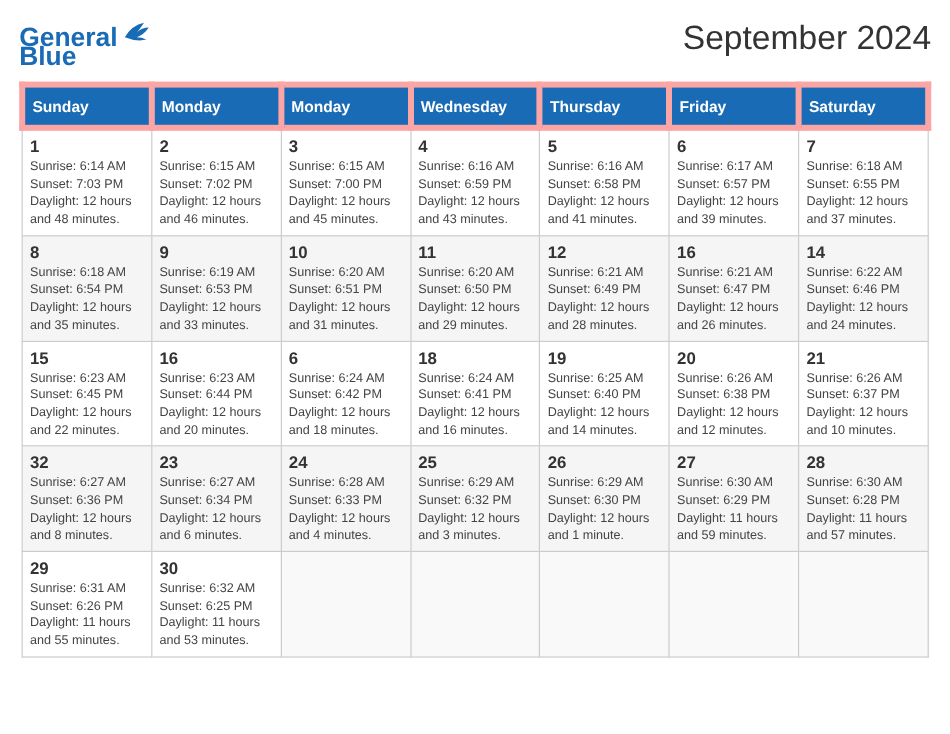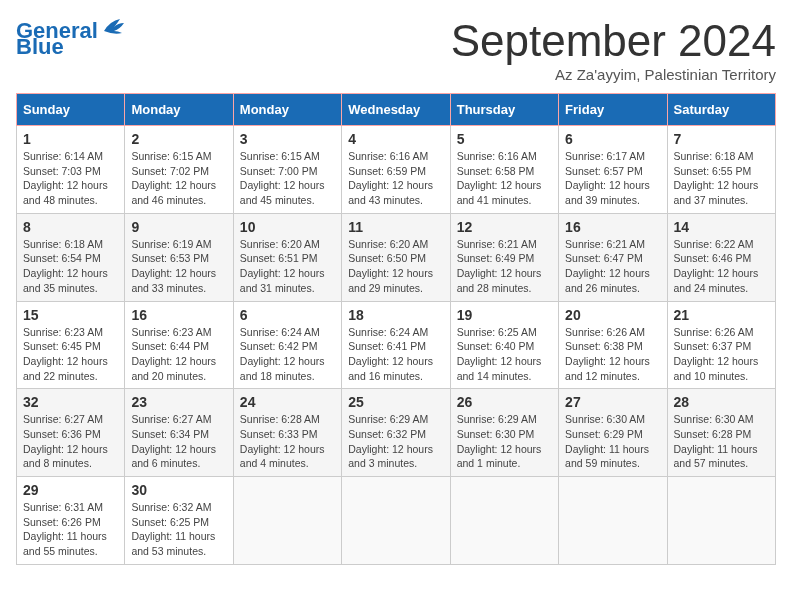--- a/index.html
+++ b/index.html
@@ -28,41 +28,41 @@
       color: #333;
       line-height: 1;
     }
     .logo-text span.blue {
       color: #1a6bb5;
     }
     .title-area {
       text-align: right;
     }
     .month-title {
-      font-size: 44px;
+      font-size: 28px;
       font-weight: normal;
       color: #333;
     }
     .location-title {
       font-size: 15px;
       color: #555;
     }
     table {
       width: 100%;
       border-collapse: collapse;
       font-size: 11px;
     }
     thead tr th {
       background: #1a6bb5;
       color: #fff;
       padding: 8px 6px;
       text-align: left;
       font-size: 13px;
       font-weight: bold;
-      border: 1px solid #fca5a5;
+      border: 5px solid #fca5a5;
     }
     tbody tr td {
       border: 1px solid #ccc;
       vertical-align: top;
       padding: 5px 6px;
       width: 14.28%;
       height: 80px;
       background: #fff;
     }
     tbody tr:nth-child(even) td {
@@ -94,21 +94,20 @@
         <span class="blue">General</span>
       </span>
       <svg width="28" height="20" viewBox="0 0 28 20" style="margin-left:2px; margin-top:-8px;">
         <path d="M4 14 Q10 4 20 2 Q16 8 14 10 Q18 6 24 6 Q20 12 14 14 Q18 14 22 16 Q14 18 4 14Z" fill="#1a6bb5"></path>
       </svg>
     </div>
     <span class="logo-text" style="color:#1a6bb5; margin-top:-6px;">Blue</span>
   </div>
   <div class="title-area">
     <div class="month-title">September 2024</div>
-    <div class="location-title">Az Za'ayyim, Palestinian Territory</div>
   </div>
 </div>
 
 <table>
   <thead>
     <tr id="thead-row">
         <th>Sunday</th>
         <th>Monday</th>
         <th>Monday</th>
         <th>Wednesday</th>

